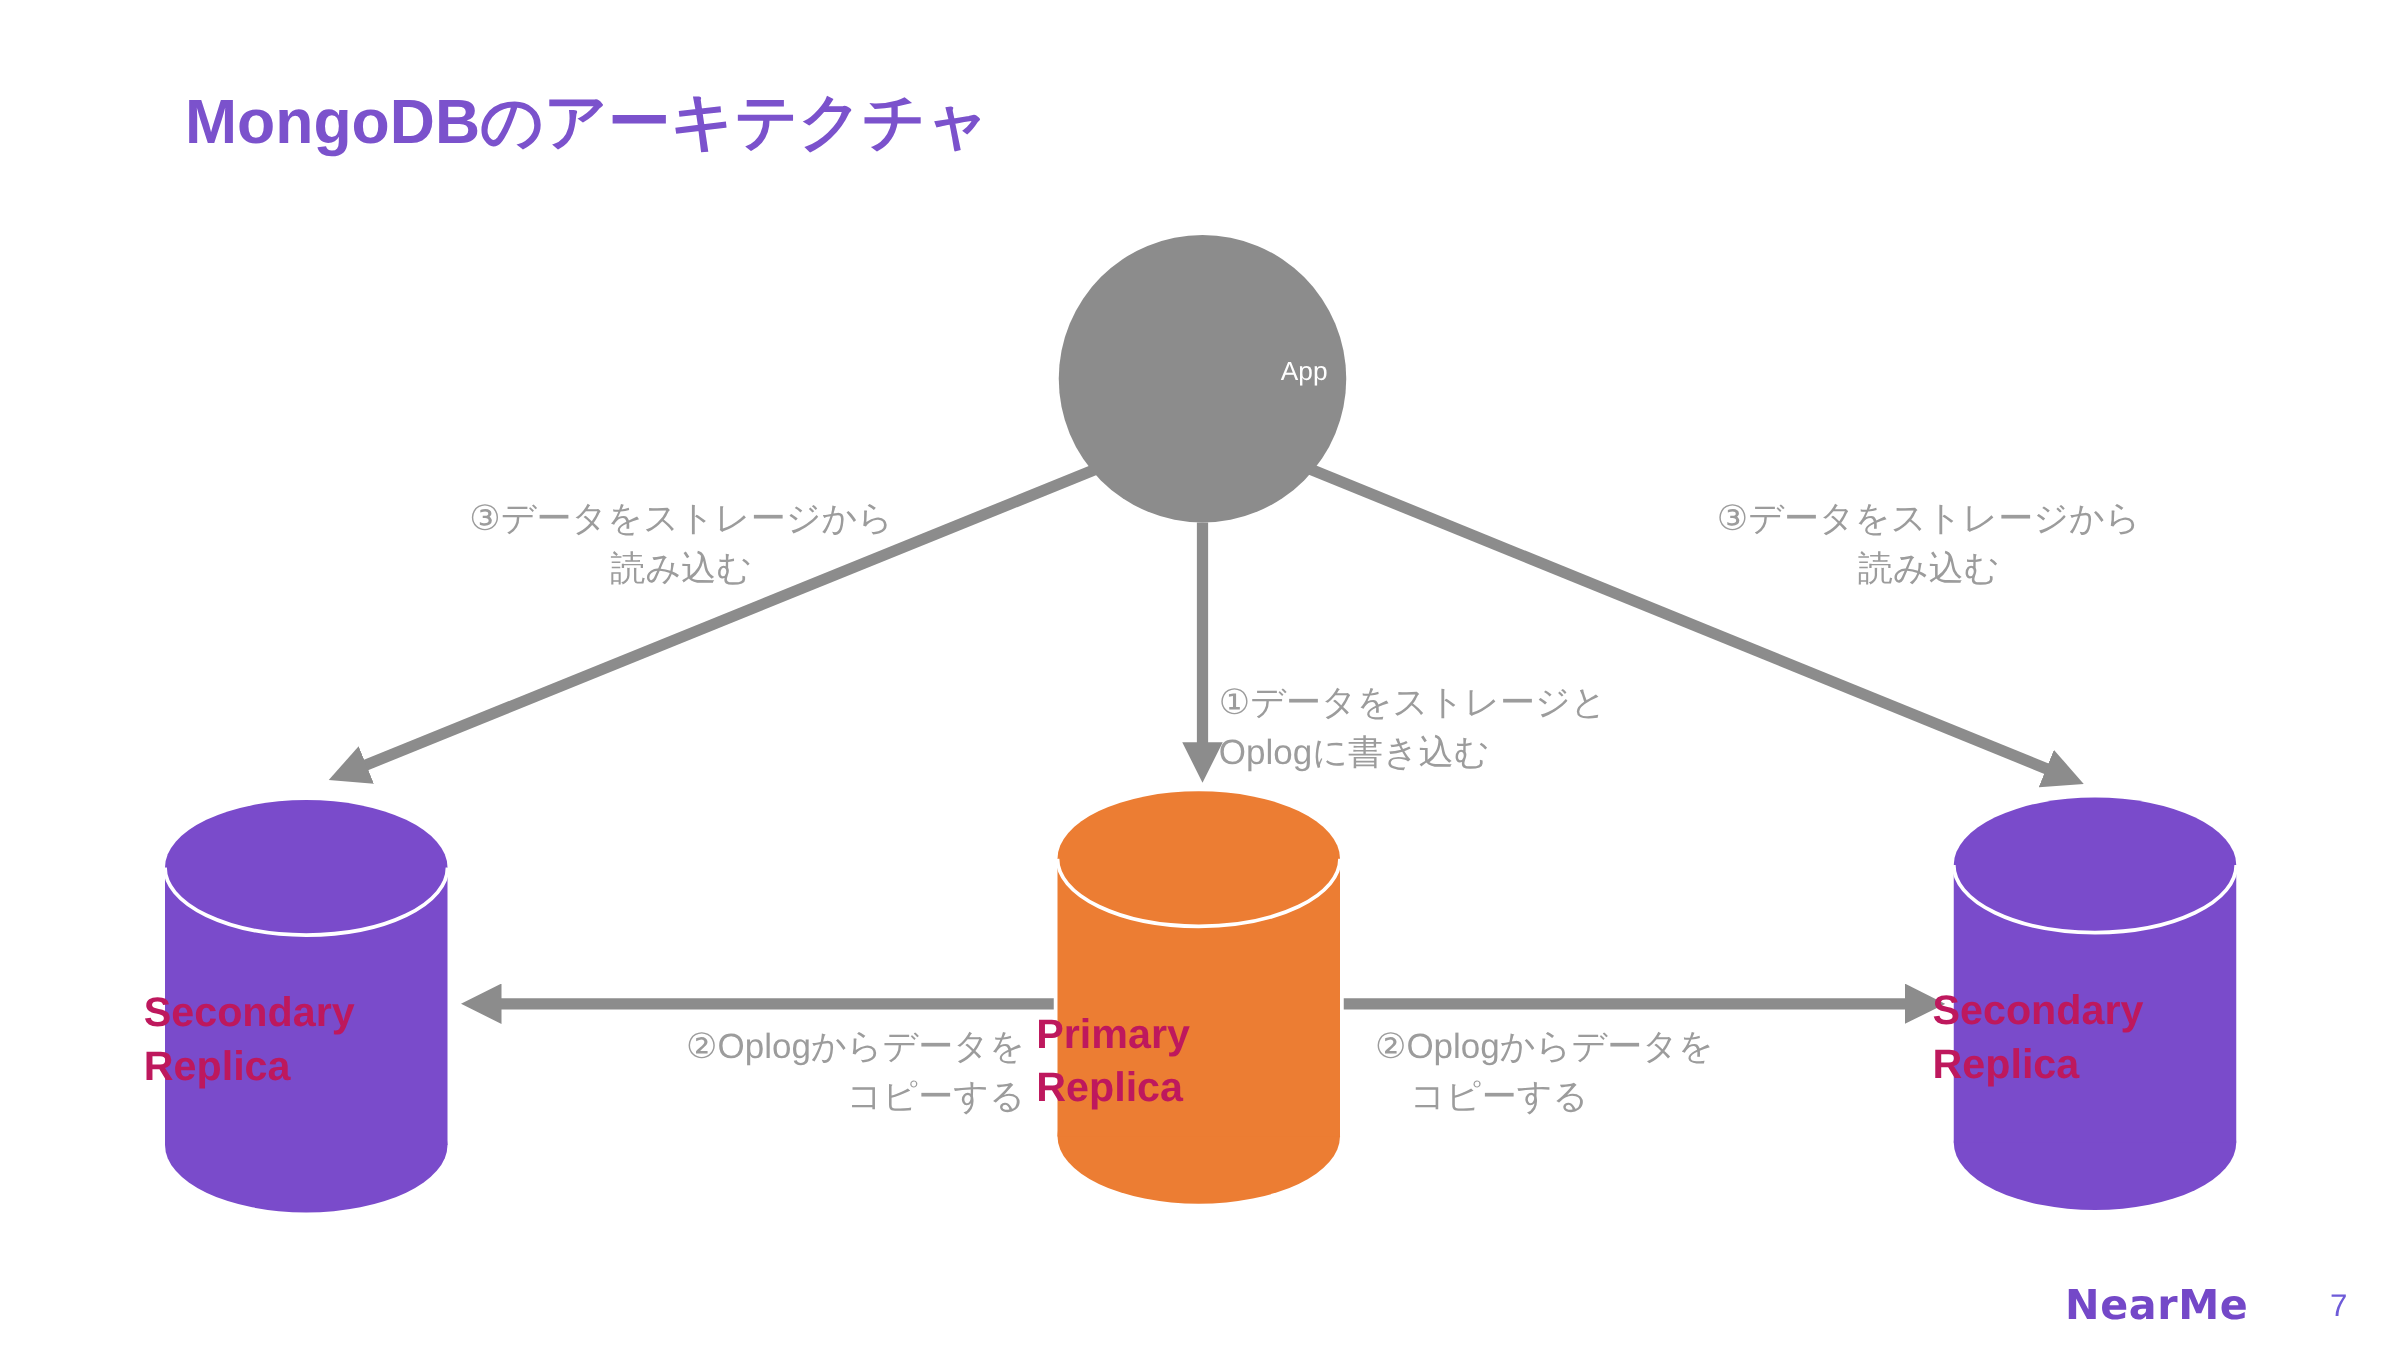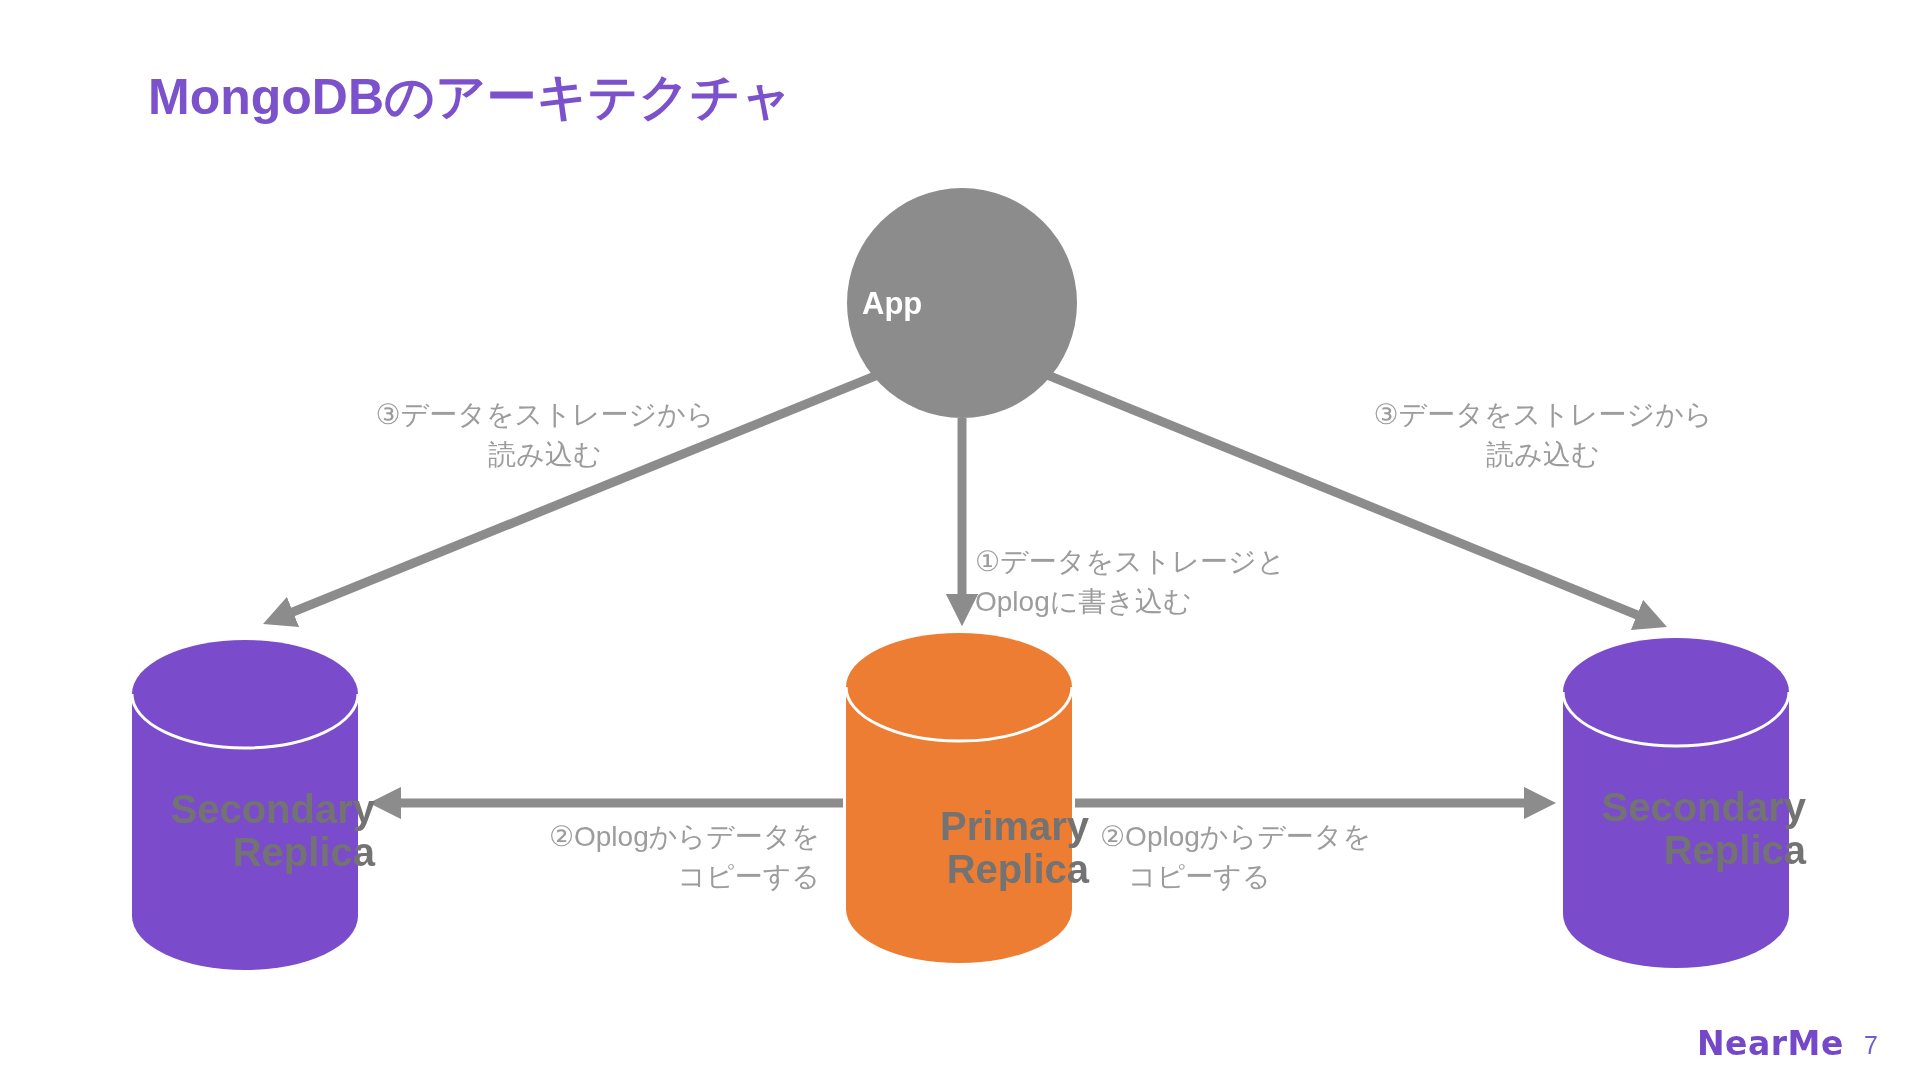--- a/index.html
+++ b/index.html
@@ -23,27 +23,27 @@
   .fill-gray   { fill: var(--color-gray-shape); }
   .fill-purple { fill: var(--color-purple); }
   .fill-orange { fill: var(--color-orange); }
   .arrow-line  { stroke: var(--color-gray-shape); stroke-width: 9; fill: none; }
   .cyl-arc     { stroke: #ffffff; stroke-width: 3; fill: none; }
 
   .overlay { position: absolute; }
 
   .app-label {
     left: 862px; top: 286px; width: 200px;
-    text-align: left; color: #ffffff;
-    font-size: 31px; font-weight: bold;
+    text-align: right; color: #ffffff;
+    font-size: 21px; font-weight: normal;
   }
 
   .cyl-label {
-    width: 260px; text-align: right;
-    color: #737373; font-size: 40px; font-weight: bold;
+    width: 260px; text-align: left;
+    color: #be185d; font-size: 33px; font-weight: bold;
     line-height: 43px;
   }
   .cyl-label.left    { left: 115px;  top: 788px; }
   .cyl-label.primary { left: 829px;  top: 805px; }
   .cyl-label.right   { left: 1546px; top: 786px; }
 
   .annotation {
     color: var(--color-annotation-text);
     font-size: 28px; line-height: 40px;
     font-family: "Liberation Sans", "DejaVu Sans", sans-serif;
@@ -54,21 +54,20 @@
   .annotation.copy-left    { left: 470px;  top: 817px; width: 350px; text-align: right; }
   .annotation.copy-right   { left: 1100px; top: 817px; width: 350px; text-align: left; }
   .annotation.copy-right .line2 { padding-left: 28px; }
 
   .logo {
     left: 1652px; top: 1024px;
     font-size: 33px; font-weight: bold;
     color: var(--color-logo);
     letter-spacing: 0.5px;
     font-family: "DejaVu Sans", sans-serif;
-    margin-left: 45px;
   }
   .page-number {
     left: 1864px; top: 1031px;
     font-size: 25px;
     color: var(--color-page-number);
   }
 </style>
 </head>
 <body>
 

